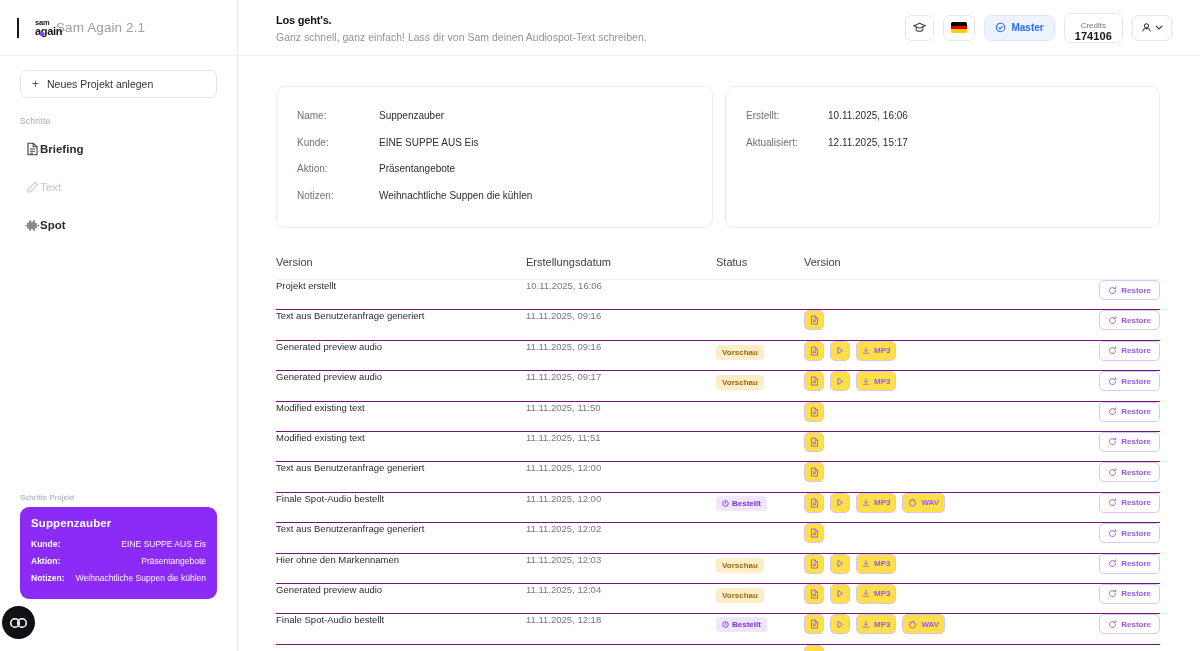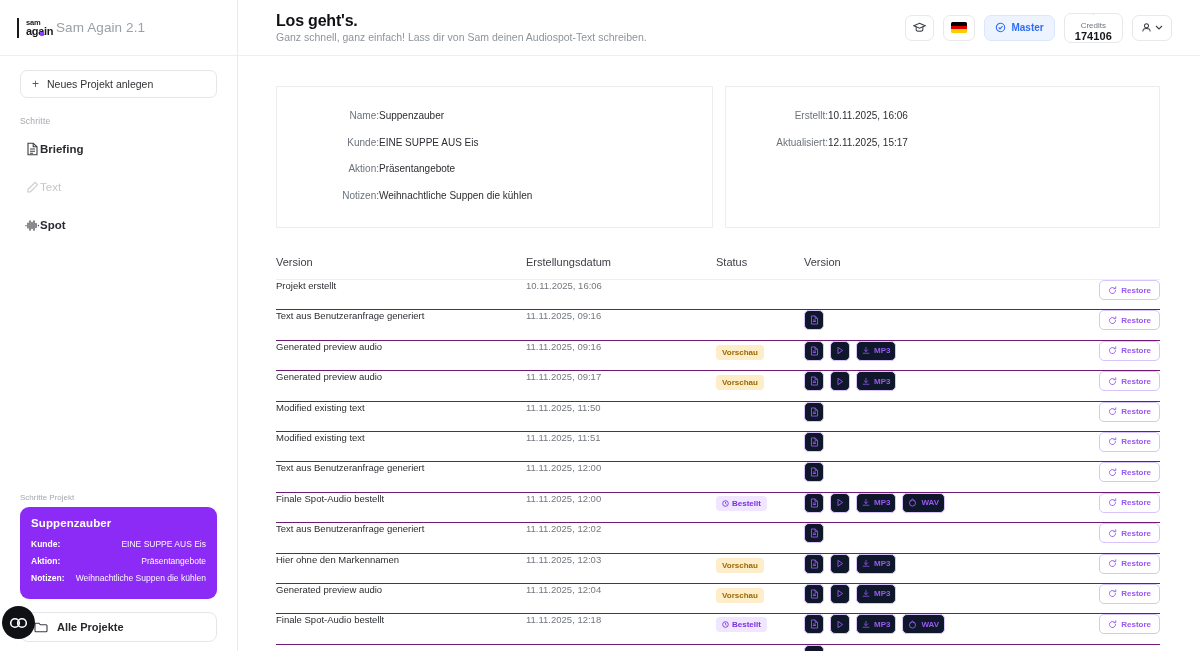--- a/index.html
+++ b/index.html
@@ -24,21 +24,21 @@
     height: 56px;
     display: flex; align-items: center; gap: 9px;
     padding: 0 17px;
     border-bottom: 1px solid #eceef0;
   }
   .logo-mark {
     width: 30px; height: 20px;
     position: relative;
     display: flex; flex-direction: column; justify-content: center;
     border-left: 2px solid #17181b;
-    padding-left: 7px;
+    padding-left: 16px;
   }
   .logo-mark .l1 {
     font-size: 7.5px; font-weight: 700; line-height: 7.5px;
     letter-spacing: -0.2px; color: #17181b;
   }
   .logo-mark .l2 {
     font-size: 11px; font-weight: 800; line-height: 9px;
     letter-spacing: -0.3px; color: #17181b;
   }
   .logo-mark .dot {
@@ -104,21 +104,21 @@
     z-index: 40; cursor: pointer;
   }
 
   
   .main { flex: 1 1 auto; height: 651px; position: relative; overflow: hidden; }
   .topbar {
     height: 56px; border-bottom: 1px solid #eceef0;
     display: flex; align-items: center; justify-content: space-between;
     padding: 0 28px 0 38px;
   }
-  .page-title { font-size: 16px; font-weight: 700; color: #101114; letter-spacing: -.2px; line-height: 19px; }
+  .page-title { font-size: 11px; font-weight: 700; color: #101114; letter-spacing: -.2px; line-height: 19px; }
   .page-sub { font-size: 10.5px; color: #8e949c; line-height: 14px; }
 
   .top-actions { display: flex; align-items: center; gap: 9px; }
   .tb-btn {
     height: 26px; min-width: 26px;
     border: 1px solid #e6e8ea; border-radius: 7px; background: #fff;
     display: flex; align-items: center; justify-content: center;
     padding: 0 7px; cursor: pointer;
   }
   .tb-btn.master {
@@ -133,23 +133,22 @@
   .credits-inner .c1 { font-size: 8px; color: #6f757d; }
   .credits-inner .c2 { font-size: 11px; font-weight: 700; color: #15171a; letter-spacing: .1px; }
   .flag { width: 16px; height: 11px; border-radius: 1.5px; overflow: hidden; display: flex; flex-direction: column; }
   .flag i { display: block; height: 33.34%; }
   .flag .b { background: #000; } .flag .r { background: #dd0000; } .flag .y { background: #ffce00; }
 
   
   .content { padding: 30px 38px 0 38px; height: 595px; overflow: hidden; }
   .cards { display: flex; gap: 12px; }
   .info-card {
-    border: 1px solid #ececee; border-radius: 1px; background: #fff;
+    border: 1px solid #ececee; border-radius: 9px; background: #fff;
     padding: 16px 20px 18px 20px;
-    text-align: right;
   }
   .info-card.left { width: 437px; }
   .info-card.right { width: 435px; }
   .info-row { display: flex; font-size: 10px; line-height: 26.5px; }
   .info-row .lbl { width: 82px; color: #6c727a; flex: 0 0 82px; }
   .info-row .val { color: #2b2d31; }
 
   
   .table { margin-top: 28px; width: 884px; }
   .thead {
@@ -172,21 +171,21 @@
   .badge {
     display: inline-flex; align-items: center; gap: 3px;
     height: 15px; padding: 0 6px; border-radius: 4px;
     font-size: 8px; font-weight: 700;
   }
   .badge.vorschau { background: #fdedc8; color: #9a6a07; }
   .badge.bestellt { background: #f0e6ff; color: #7b31e0; }
 
   .abtn {
     height: 20px; min-width: 20px;
-    border: 1px solid #d9c4fb; border-radius: 5px; background: #0f172a;
+    border: 1px solid #d9c4fb; border-radius: 5px; background: #fde047;
     display: inline-flex; align-items: center; justify-content: center;
     gap: 4px; padding: 0 5px; cursor: pointer;
     color: #9759ef; font-size: 8px; font-weight: 700;
   }
   .abtn.icononly { width: 20px; padding: 0; }
   .restore-btn {
     height: 20px; border: 1px solid #d9c4fb; border-radius: 5px; background: #fff;
     display: inline-flex; align-items: center; gap: 4px; padding: 0 8px;
     color: #9759ef; font-size: 8px; font-weight: 700; cursor: pointer;
   }
@@ -256,28 +255,20 @@
           <span class="k">Aktion:</span>
           <span class="v">Präsentangebote</span>
         </div>
         <div class="cur-row">
           <span class="k">Notizen:</span>
           <span class="v">Weihnachtliche Suppen die kühlen</span>
         </div>
       </div>
     </div>
 
-    <button class="all-projects-btn">
-      <span class="nav-icon">
-        <svg width="14" height="12" viewBox="0 0 14 12" fill="none" stroke="#3a3d42" stroke-width="1.1">
-          <path d="M1 3.2a1 1 0 011-1h3l1.3 1.6H12a1 1 0 011 1v5a1 1 0 01-1 1H2a1 1 0 01-1-1z"></path>
-        </svg>
-      </span>
-      <span>Alle Projekte</span>
-    </button>
 
     <div class="chat-bubble">
       <svg width="19" height="12" viewBox="0 0 19 12" fill="none" stroke="#fff" stroke-width="1.6">
         <circle cx="6" cy="6" r="4.3"></circle>
           <circle cx="13" cy="6" r="4.3"></circle>
       </svg>
     </div>
   </aside>
 
   <section class="main">

